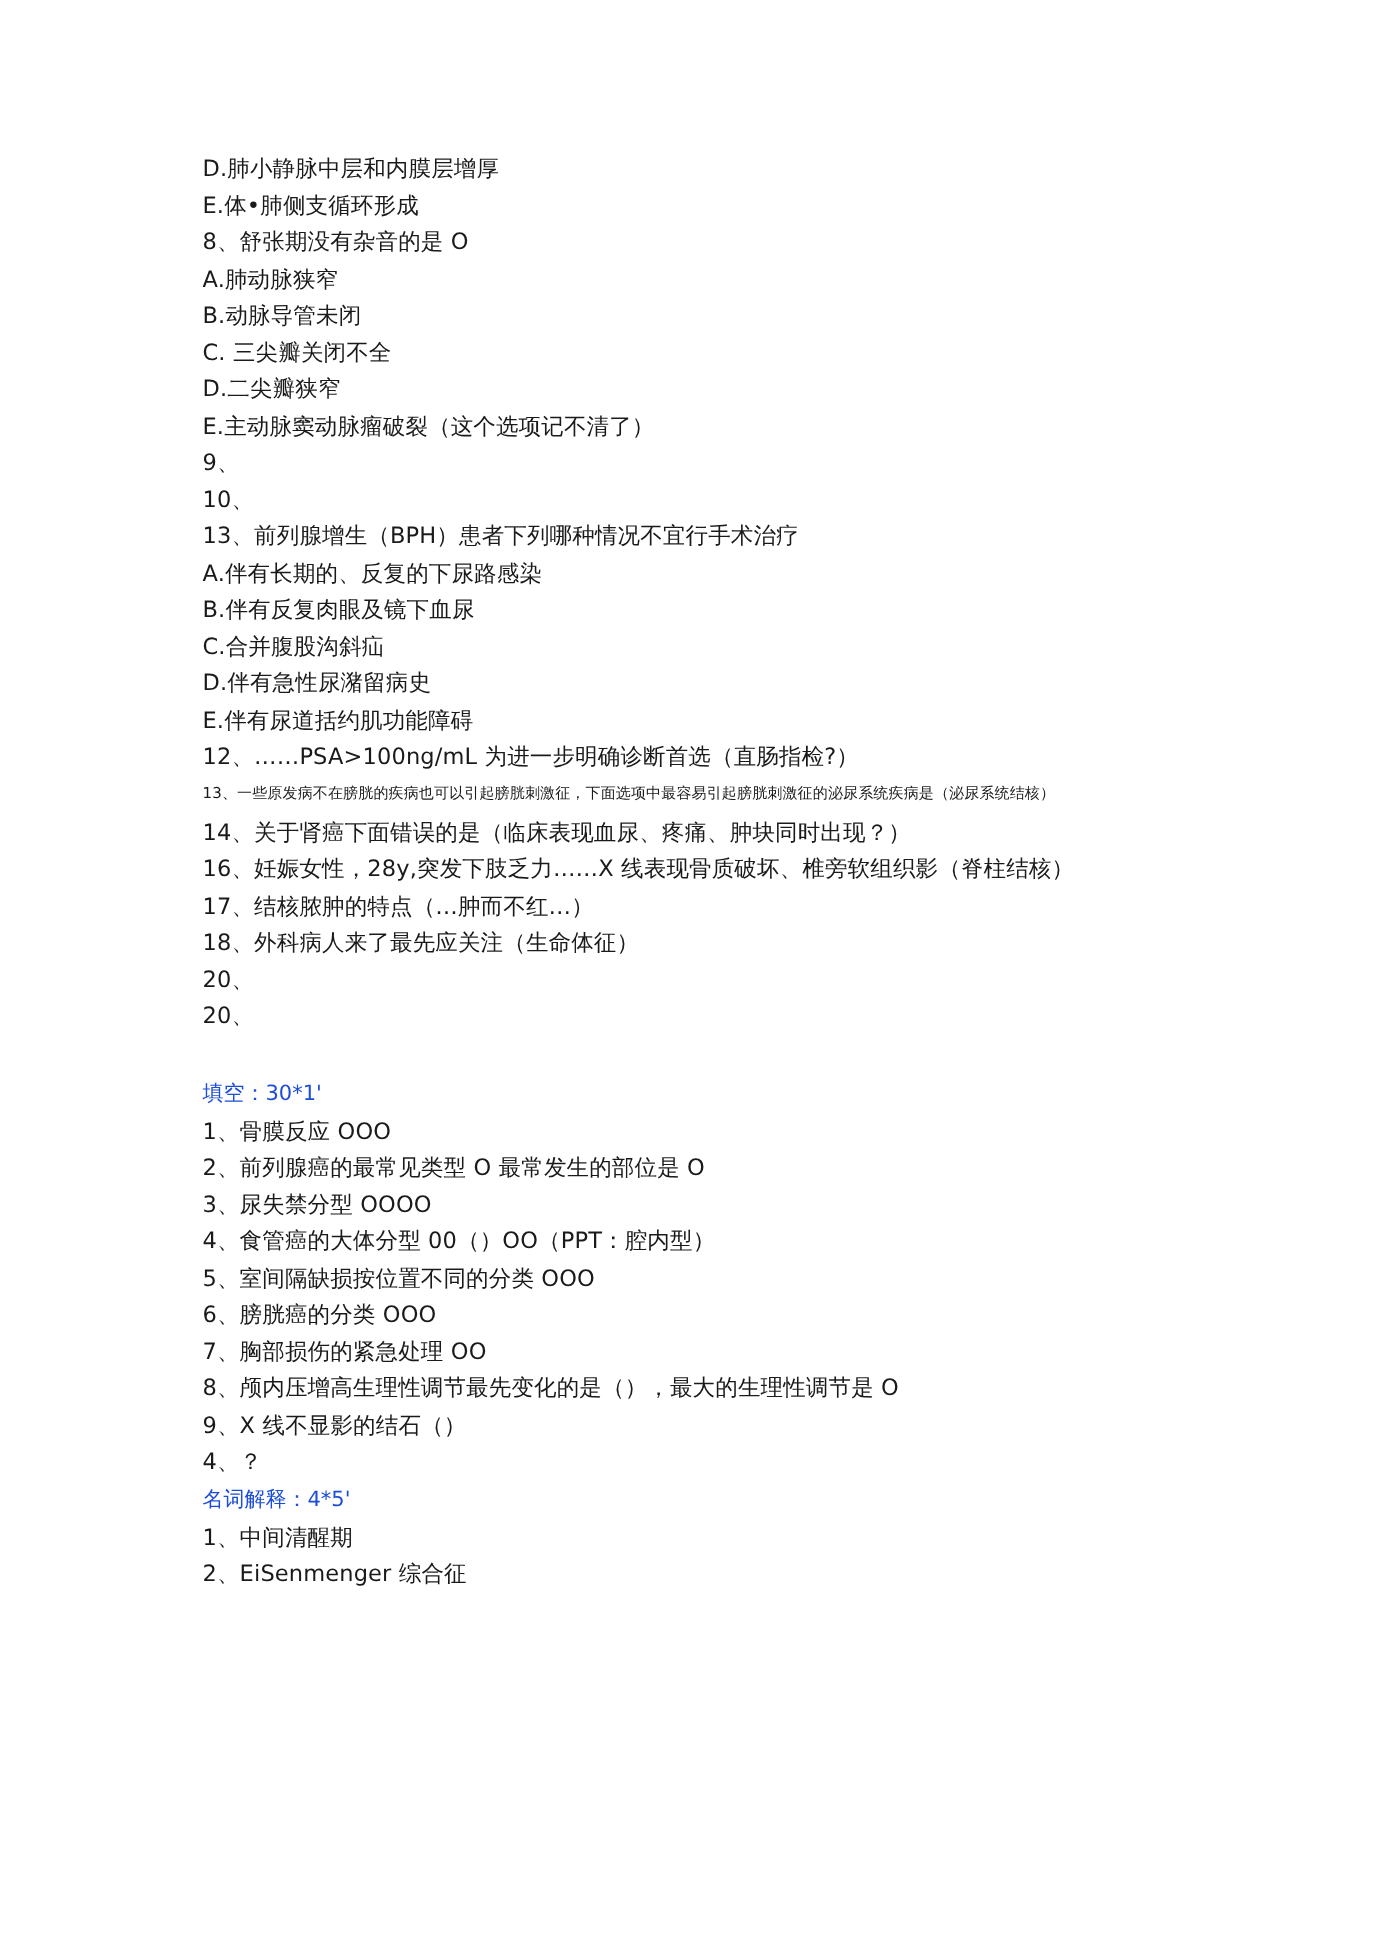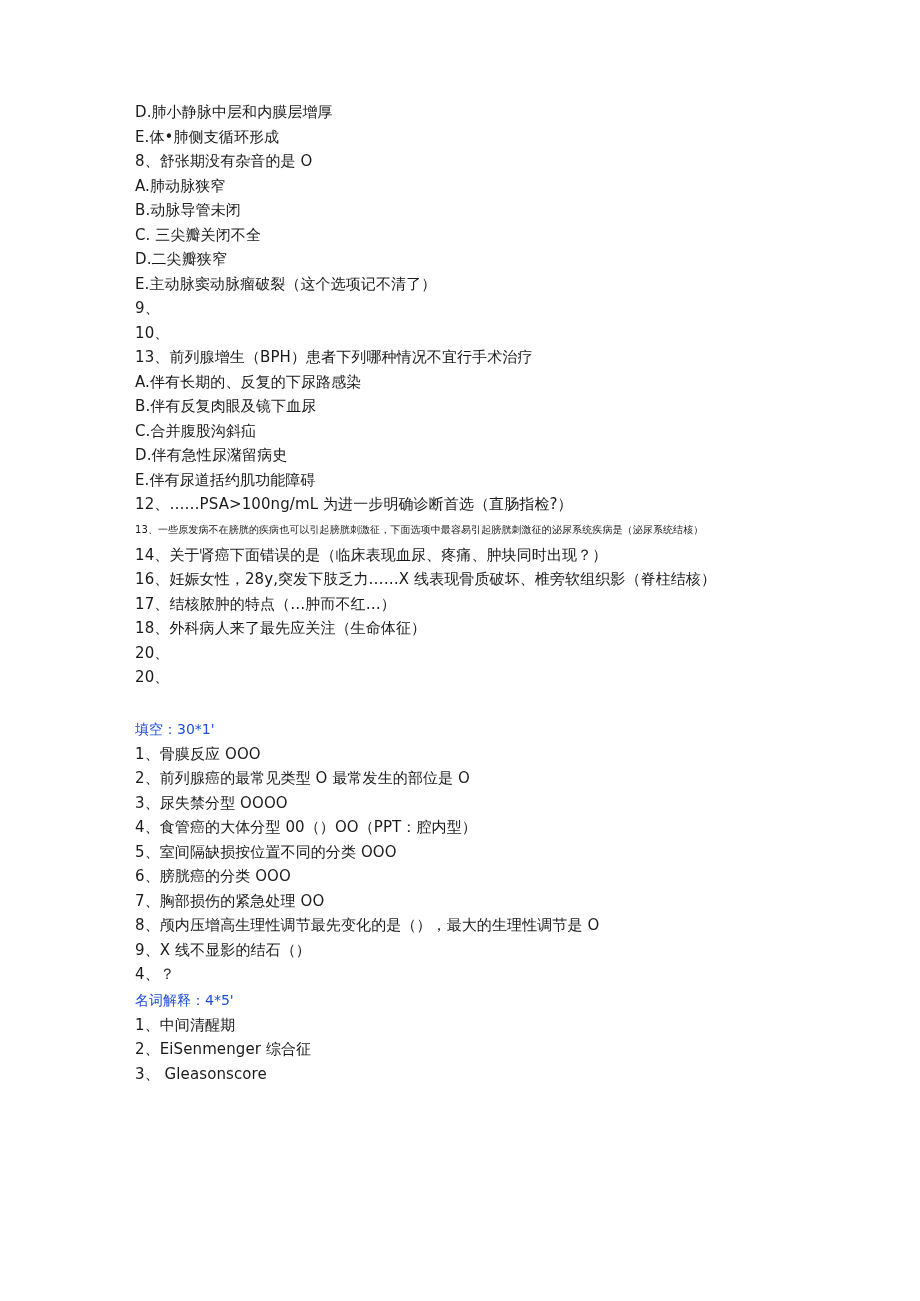--- a/index.html
+++ b/index.html
@@ -100,16 +100,15 @@
     <div class="line">5、室间隔缺损按位置不同的分类 OOO</div>
     <div class="line">6、膀胱癌的分类 OOO</div>
     <div class="line">7、胸部损伤的紧急处理 OO</div>
     <div class="line">8、颅内压增高生理性调节最先变化的是（），最大的生理性调节是 O</div>
     <div class="line">9、X 线不显影的结石（）</div>
     <div class="line">4、？</div>
 
     <div class="section-head">名词解释：4*5'</div>
     <div class="line">1、中间清醒期</div>
     <div class="line">2、EiSenmenger 综合征</div>
-    <div class="line">3、 Gleasonscore</div>
 
   </div>
 </div>
 
 </body></html>

